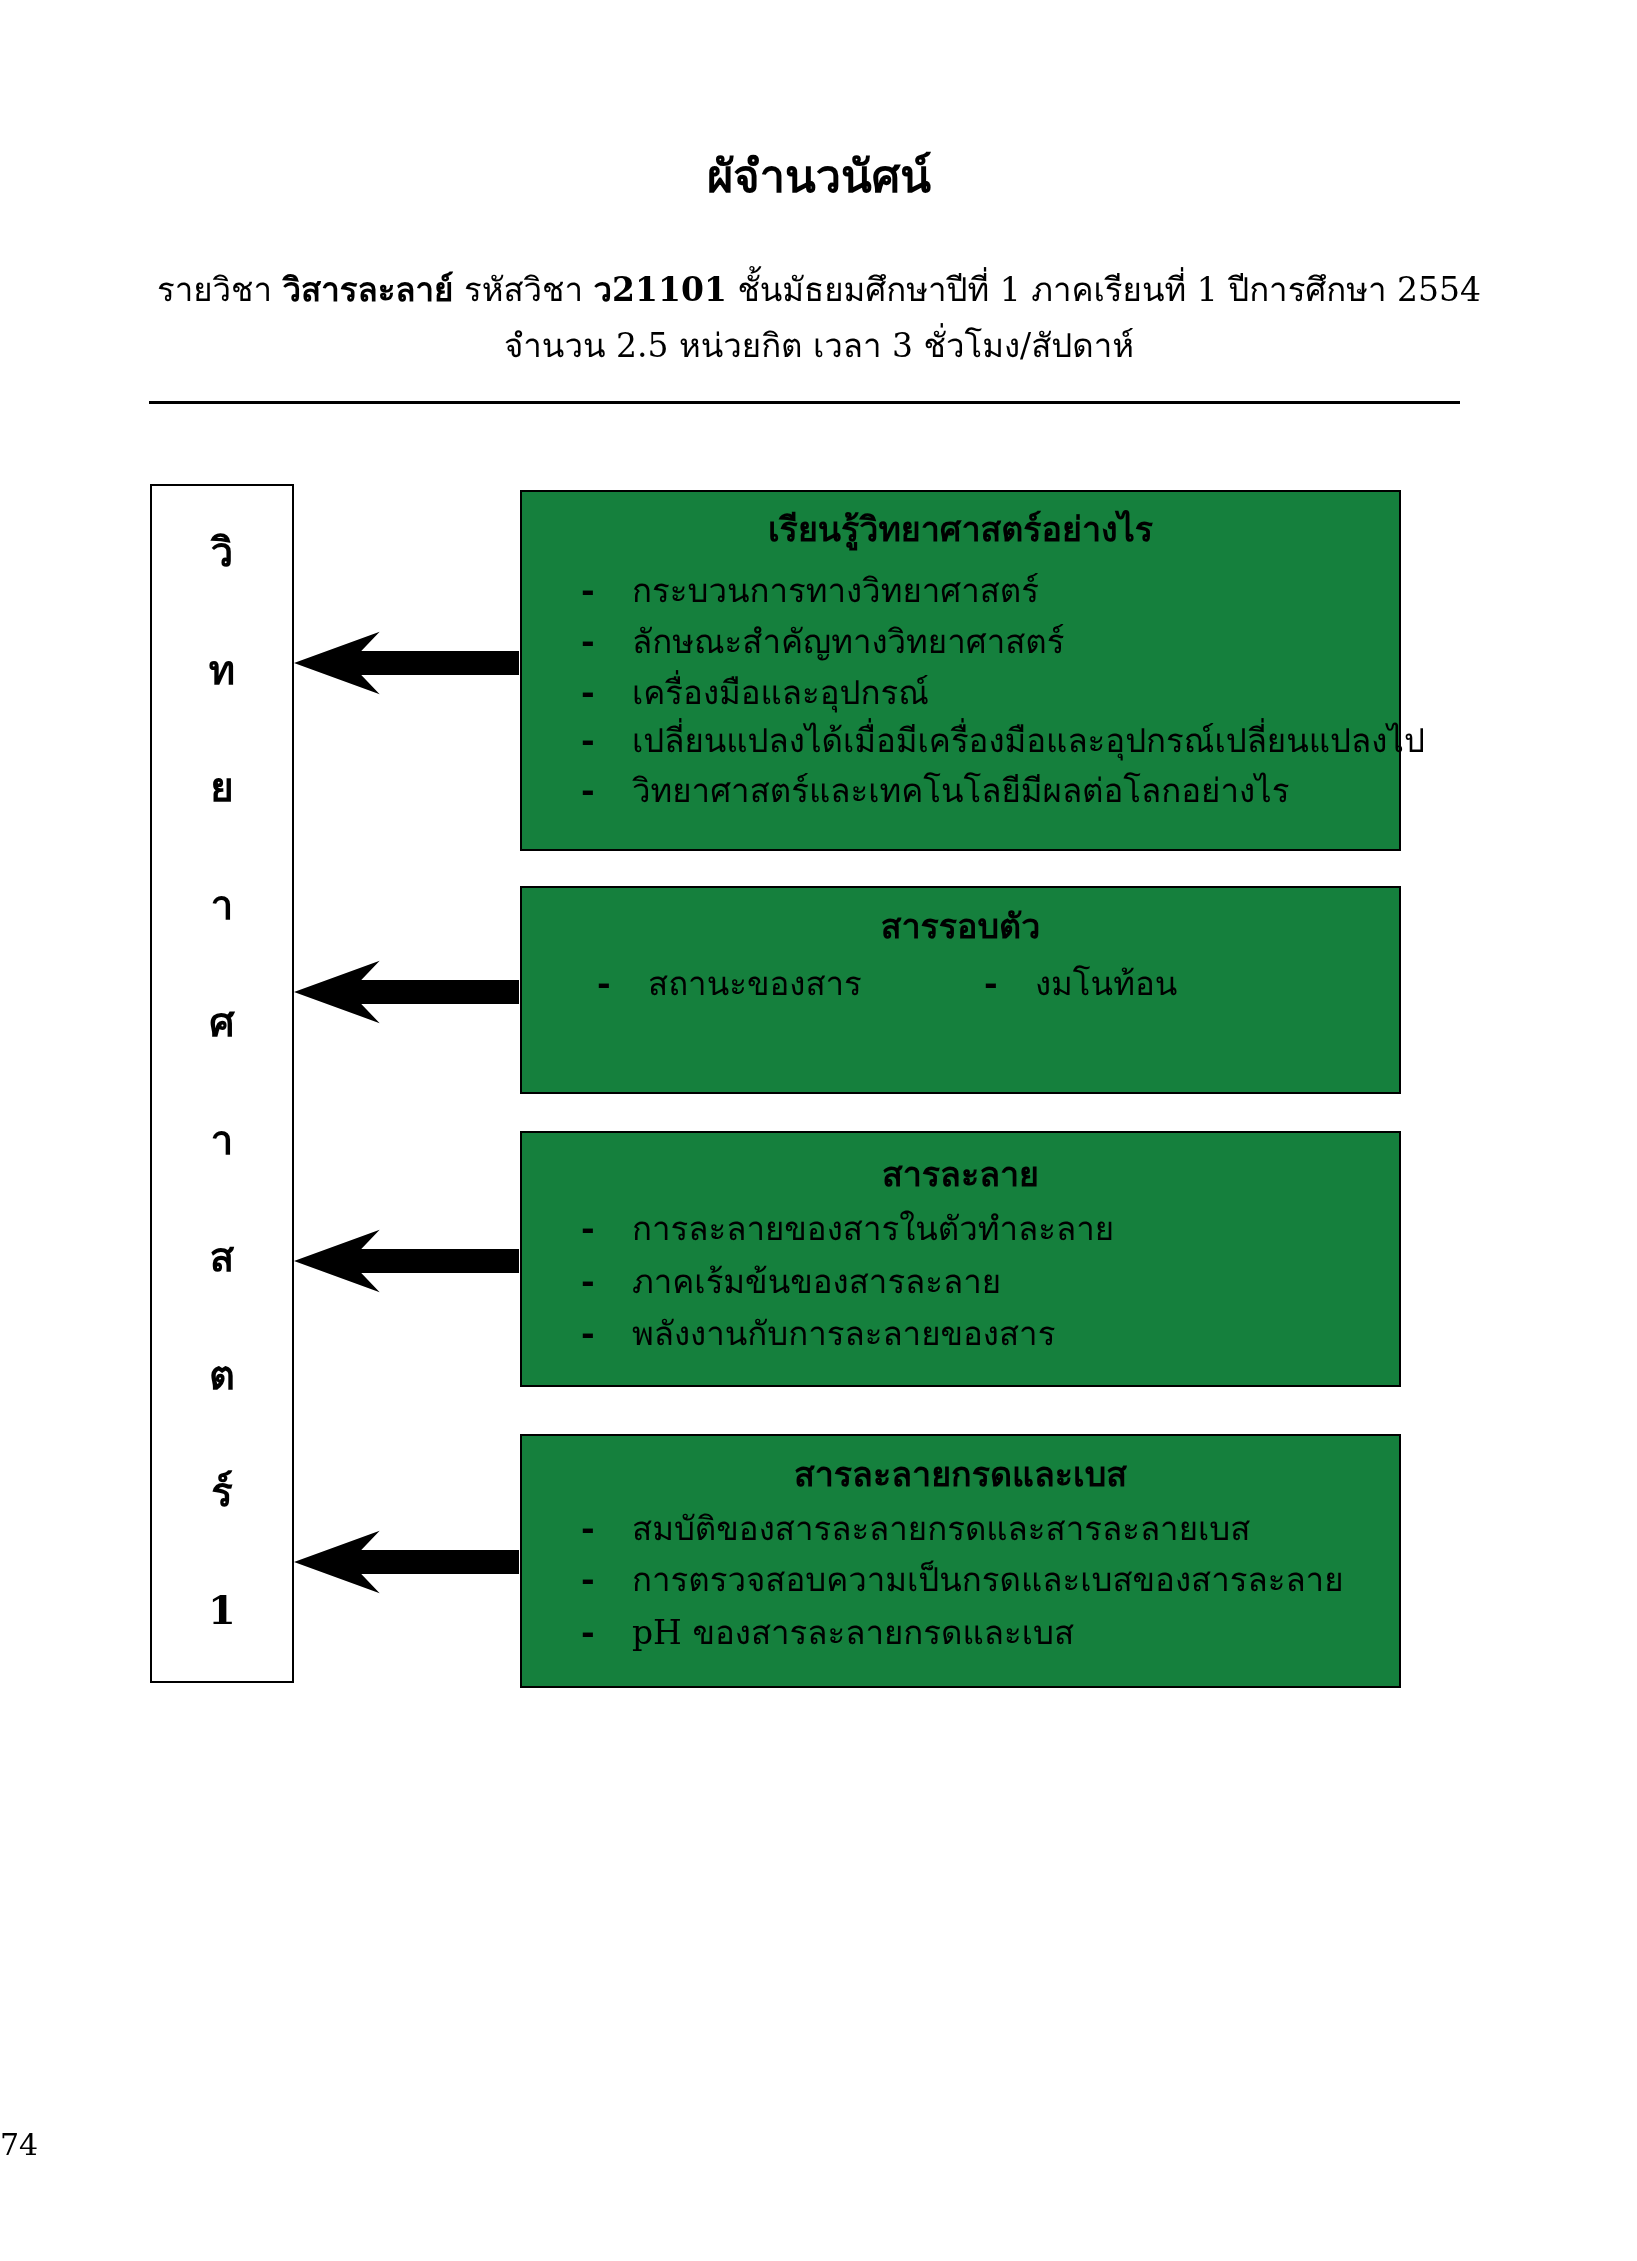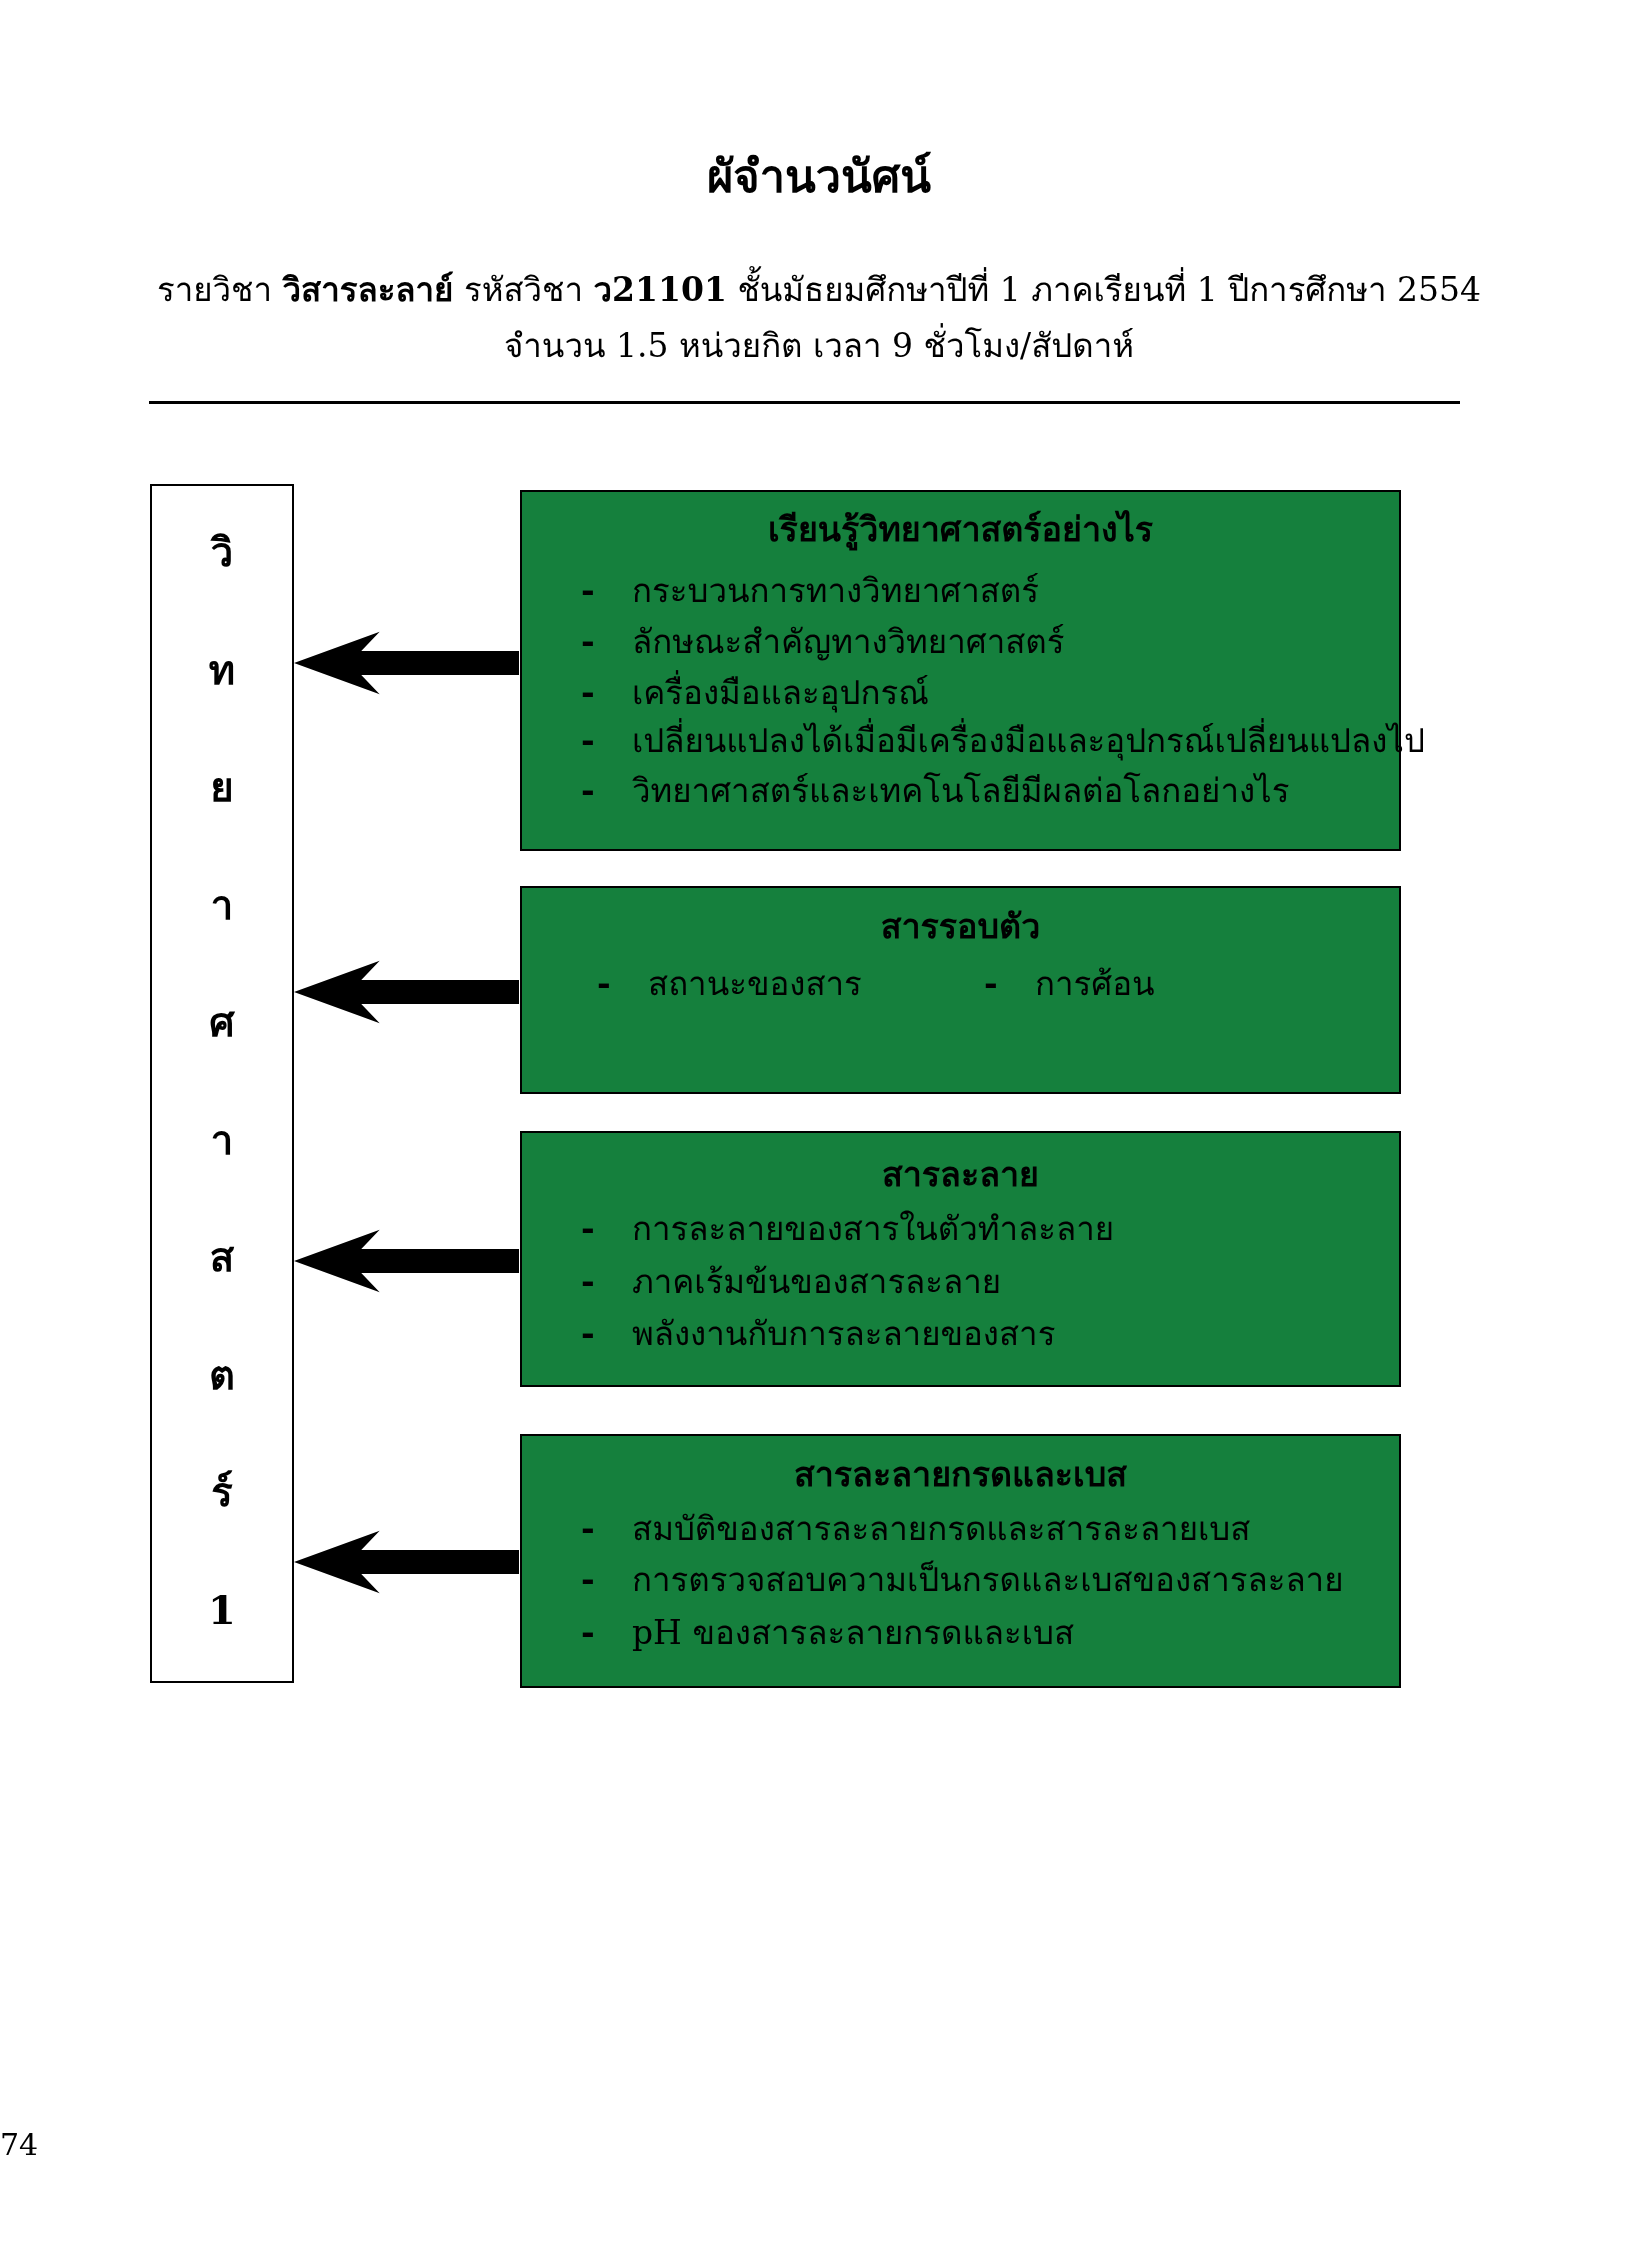--- a/index.html
+++ b/index.html
@@ -136,21 +136,21 @@
   <div class="page-title">ผัจำนวนัศน์</div>
 
   <div class="course-line course-line-1">
     <span>รายวิชา</span>
     <b>วิสารละลาย์</b>
     <span>รหัสวิชา</span>
     <b>ว21101</b>
     <span>ชั้นมัธยมศึกษาปีที่ 1 ภาคเรียนที่ 1 ปีการศึกษา 2554</span>
   </div>
 
-  <div class="course-line course-line-2">จำนวน 1.5 หน่วยกิต เวลา 9 ชั่วโมง/สัปดาห์</div>
+  <div class="course-line course-line-2">จำนวน 2.5 หน่วยกิต เวลา 3 ชั่วโมง/สัปดาห์</div>
 
   <div class="divider"></div>
 
   <div class="spine-box">
     <div class="spine-char">วิ</div>
     <div class="spine-char">ท</div>
     <div class="spine-char">ย</div>
     <div class="spine-char">า</div>
     <div class="spine-char">ศ</div>
     <div class="spine-char">า</div>
@@ -181,21 +181,21 @@
     <div class="bullet-row" style="top:280px">
       <span class="dash">-</span>
       <span class="bullet-text">วิทยาศาสตร์และเทคโนโลยีมีผลต่อโลกอย่างไร</span>
     </div>
   </div>
 
   <div class="topic-box topic-box-2">
     <div class="topic-title" style="top:19px">สารรอบตัว</div>
     <div class="two-col" style="top:77px">
       <span class="cell-1"><span class="dash">-</span><span class="bullet-text">สถานะของสาร</span></span>
-      <span class="cell-2"><span class="dash">-</span><span class="bullet-text">การศ้อน</span></span>
+      <span class="cell-2"><span class="dash">-</span><span class="bullet-text">งมโนท้อน</span></span>
     </div>
   </div>
 
   <div class="topic-box topic-box-3">
     <div class="topic-title" style="top:22.4px">สารละลาย</div>
     <div class="bullet-row" style="top:77px">
       <span class="dash">-</span>
       <span class="bullet-text">การละลายของสารในตัวทำละลาย</span>
     </div>
     <div class="bullet-row" style="top:130px">

